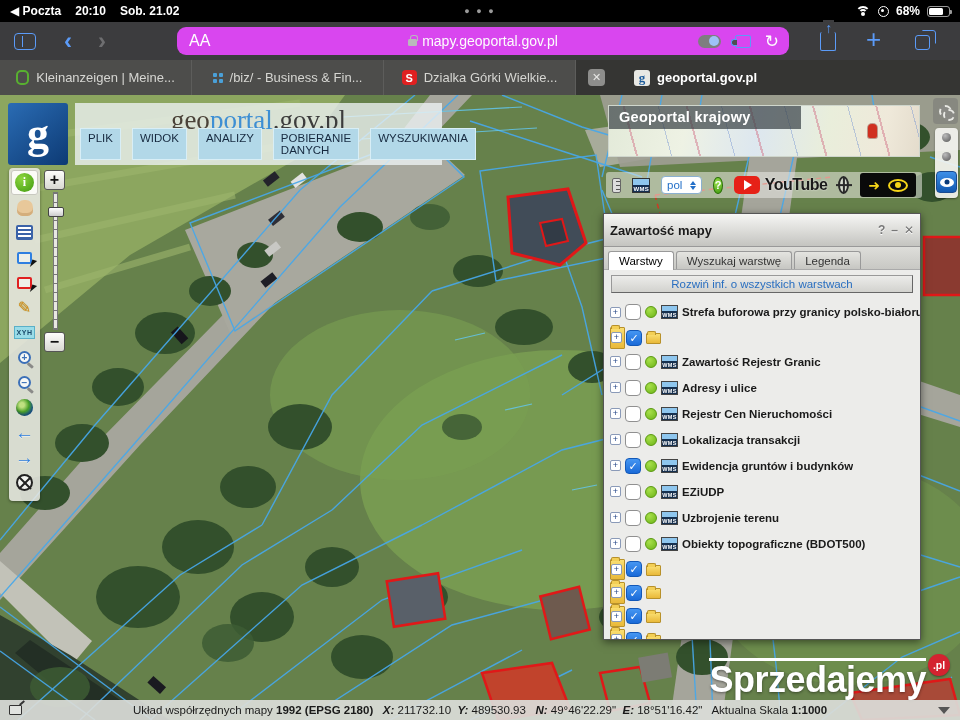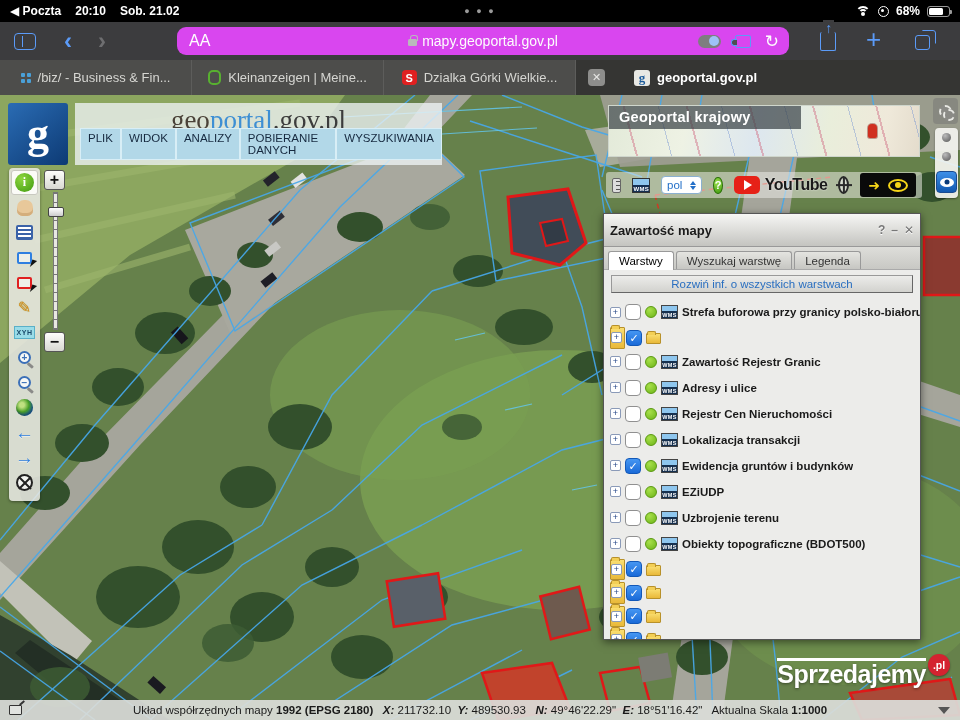--- a/index.html
+++ b/index.html
@@ -69,21 +69,21 @@
   .rtl { direction:rtl; }
 
   
   .maparea { position:absolute; top:95px; left:0; width:960px; height:625px; }
   .mapsvg { position:absolute; inset:0; }
 
   
   .gheader { position:absolute; left:75px; top:8px; width:367px; height:62px; background:rgba(238,244,245,.78); z-index:10; }
   .gtitle { text-align:center; font-family:"Liberation Serif","DejaVu Serif",serif; font-size:27px; margin-top:2px; color:#4a4238; }
   .gtitle .p2 { color:#3d8fd4; } .gtitle .p3 { color:#3c3c3c; }
-  .gmenu { position:absolute; left:5px; bottom:5px; display:flex; gap:0; }
+  .gmenu { position:absolute; left:5px; bottom:5px; display:flex; gap:11px; }
   .gmenu .mbtn { background:#b2d8e8; border:1px solid #d8eef6; color:#16293f; font-size:11.5px; padding:3px 7px; cursor:pointer; }
   .glogo { position:absolute; left:8px; top:8px; width:60px; height:62px; border-radius:3px; z-index:11;
     background:linear-gradient(140deg,#2a6cb4,#0d3a74); display:flex; align-items:center; justify-content:center; }
   .glogo span { color:#fff; font-family:"Liberation Serif","DejaVu Serif",serif; font-size:44px; font-weight:bold; line-height:.8; }
 
   
   .toolcol { position:absolute; left:9px; top:73px; width:31px; height:333px; background:rgba(232,232,226,.88);
     border-radius:4px; box-shadow:0 1px 3px rgba(0,0,0,.4); z-index:10; display:flex; flex-direction:column; align-items:center; padding-top:2px; }
   .tcbtn { width:27px; height:25px; display:flex; align-items:center; justify-content:center; cursor:pointer; border-radius:3px; }
   .tcbtn.active { background:#fbfbf7; box-shadow:inset 0 0 0 1px #c9c9c0; }
@@ -191,21 +191,21 @@
     display:flex; align-items:center; font-size:11.5px; color:#1a1a1a; }
   .f-ic { margin-left:9px; width:13px; height:10px; border:1.5px solid #333; border-radius:1px; position:relative; background:rgba(255,255,255,.4); }
   .f-ic::after { content:''; position:absolute; right:-4px; top:-4px; width:6px; height:2px; background:#333; transform:rotate(-40deg); }
   .f-text { position:absolute; left:0; right:0; text-align:center; white-space:nowrap; }
   .f-text .b { font-weight:bold; }
   .f-text .bi { font-weight:bold; font-style:italic; }
   .f-chev { margin-left:auto; margin-right:10px; border-left:6px solid transparent; border-right:6px solid transparent; border-top:7px solid #555; }
 
   
   .watermark { position:absolute; right:10px; top:563px; z-index:15; color:#fff; font-weight:bold; display:flex; align-items:flex-start; }
-  .wm-main { font-size:25px; letter-spacing:-.5px; text-shadow:0 1px 3px rgba(0,0,0,.45); border-top:3px solid #fff; line-height:1.05; }
+  .wm-main { font-size:36px; letter-spacing:-.5px; text-shadow:0 1px 3px rgba(0,0,0,.45); border-top:3px solid #fff; line-height:1.05; }
   .wm-pl { width:22px; height:22px; background:#d42330; border-radius:50%; color:#fff; font-size:10.5px; font-weight:bold;
     display:flex; align-items:center; justify-content:center; margin:-4px 0 0 2px; box-shadow:0 1px 2px rgba(0,0,0,.4); }
 </style>
 </head>
 <body>
 
 <div class="screen">
 
   <div class="statusbar">
     <div class="sb-left">
@@ -239,31 +239,31 @@
         <span class="refresh-ic">↻</span>
       </span>
     </div>
     <span class="share-ic"></span>
     <span class="plus-ic">+</span>
     <span class="tabs-ic"></span>
   </div>
 
   <div class="tabbar">
     <div class="tab">
+      <span class="t-ic-kl"></span>
+      <span>Kleinanzeigen | Meine...</span>
+    </div>
+    <div class="tab">
       <span class="t-ic-biz">
           <i></i>
           <i></i>
           <i></i>
           <i></i>
         </span>
       <span>/biz/ - Business &amp; Fin...</span>
-    </div>
-    <div class="tab">
-      <span class="t-ic-kl"></span>
-      <span>Kleinanzeigen | Meine...</span>
     </div>
     <div class="tab">
       <span class="t-ic-s">S</span>
       <span>Dzialka Górki Wielkie...</span>
     </div>
     <div class="tab active">
       <span class="t-close">✕</span>
       <span class="t-ic-geo">g</span>
       <span>geoportal.gov.pl</span>
     </div>

